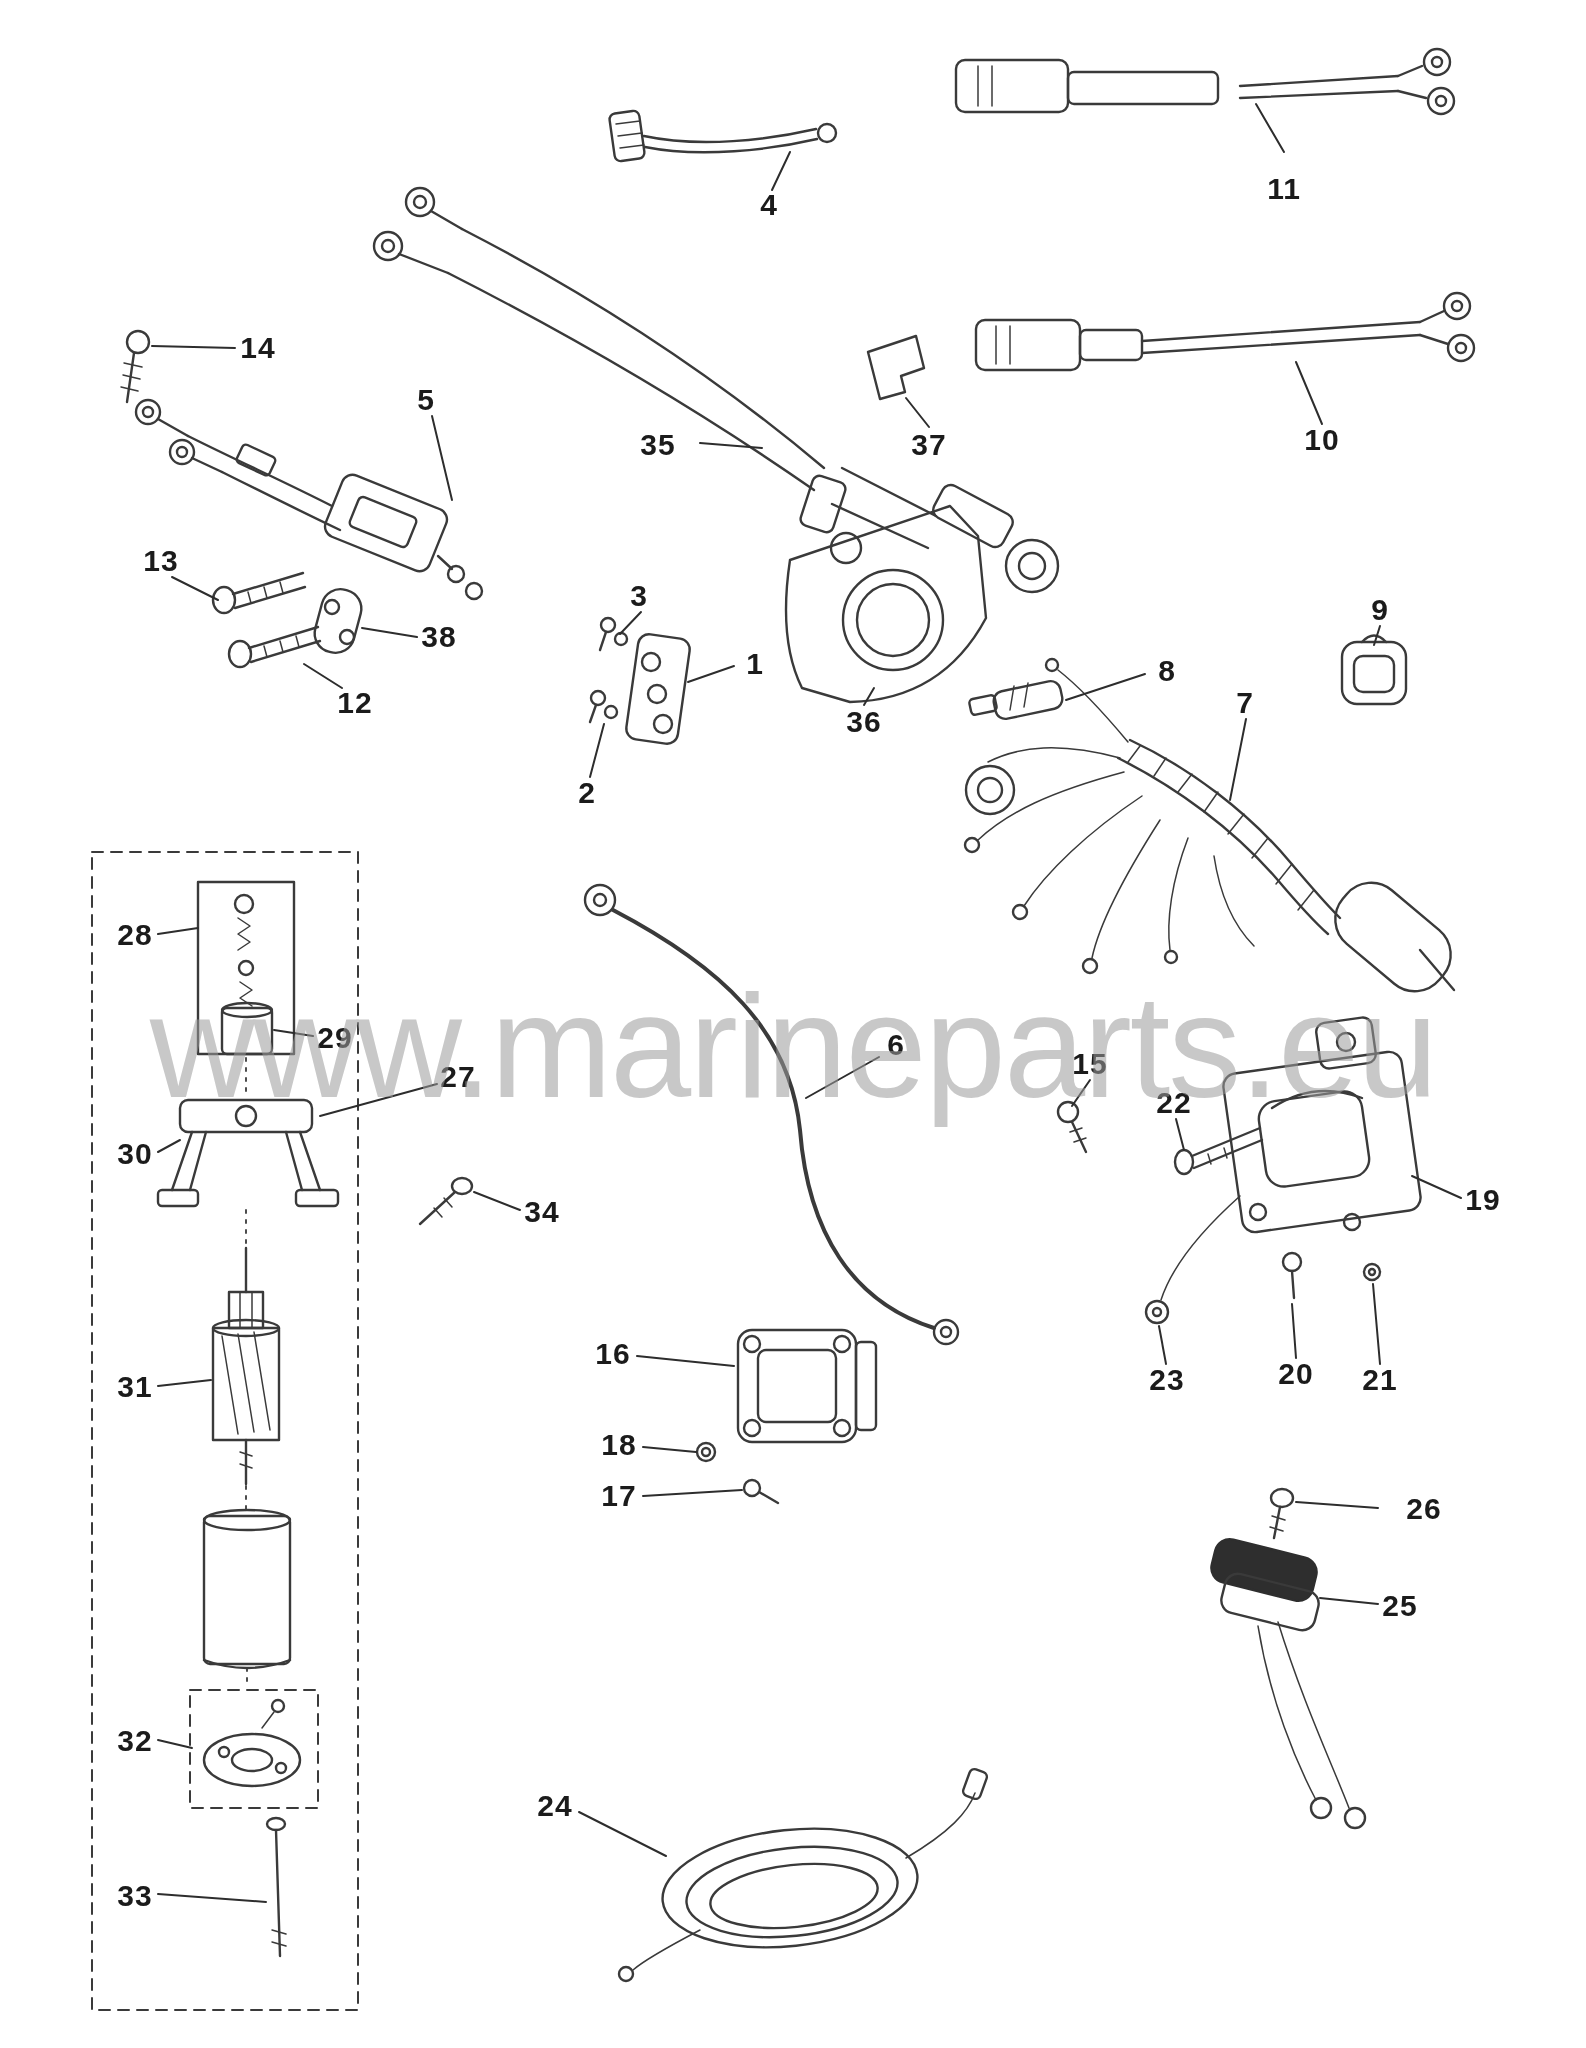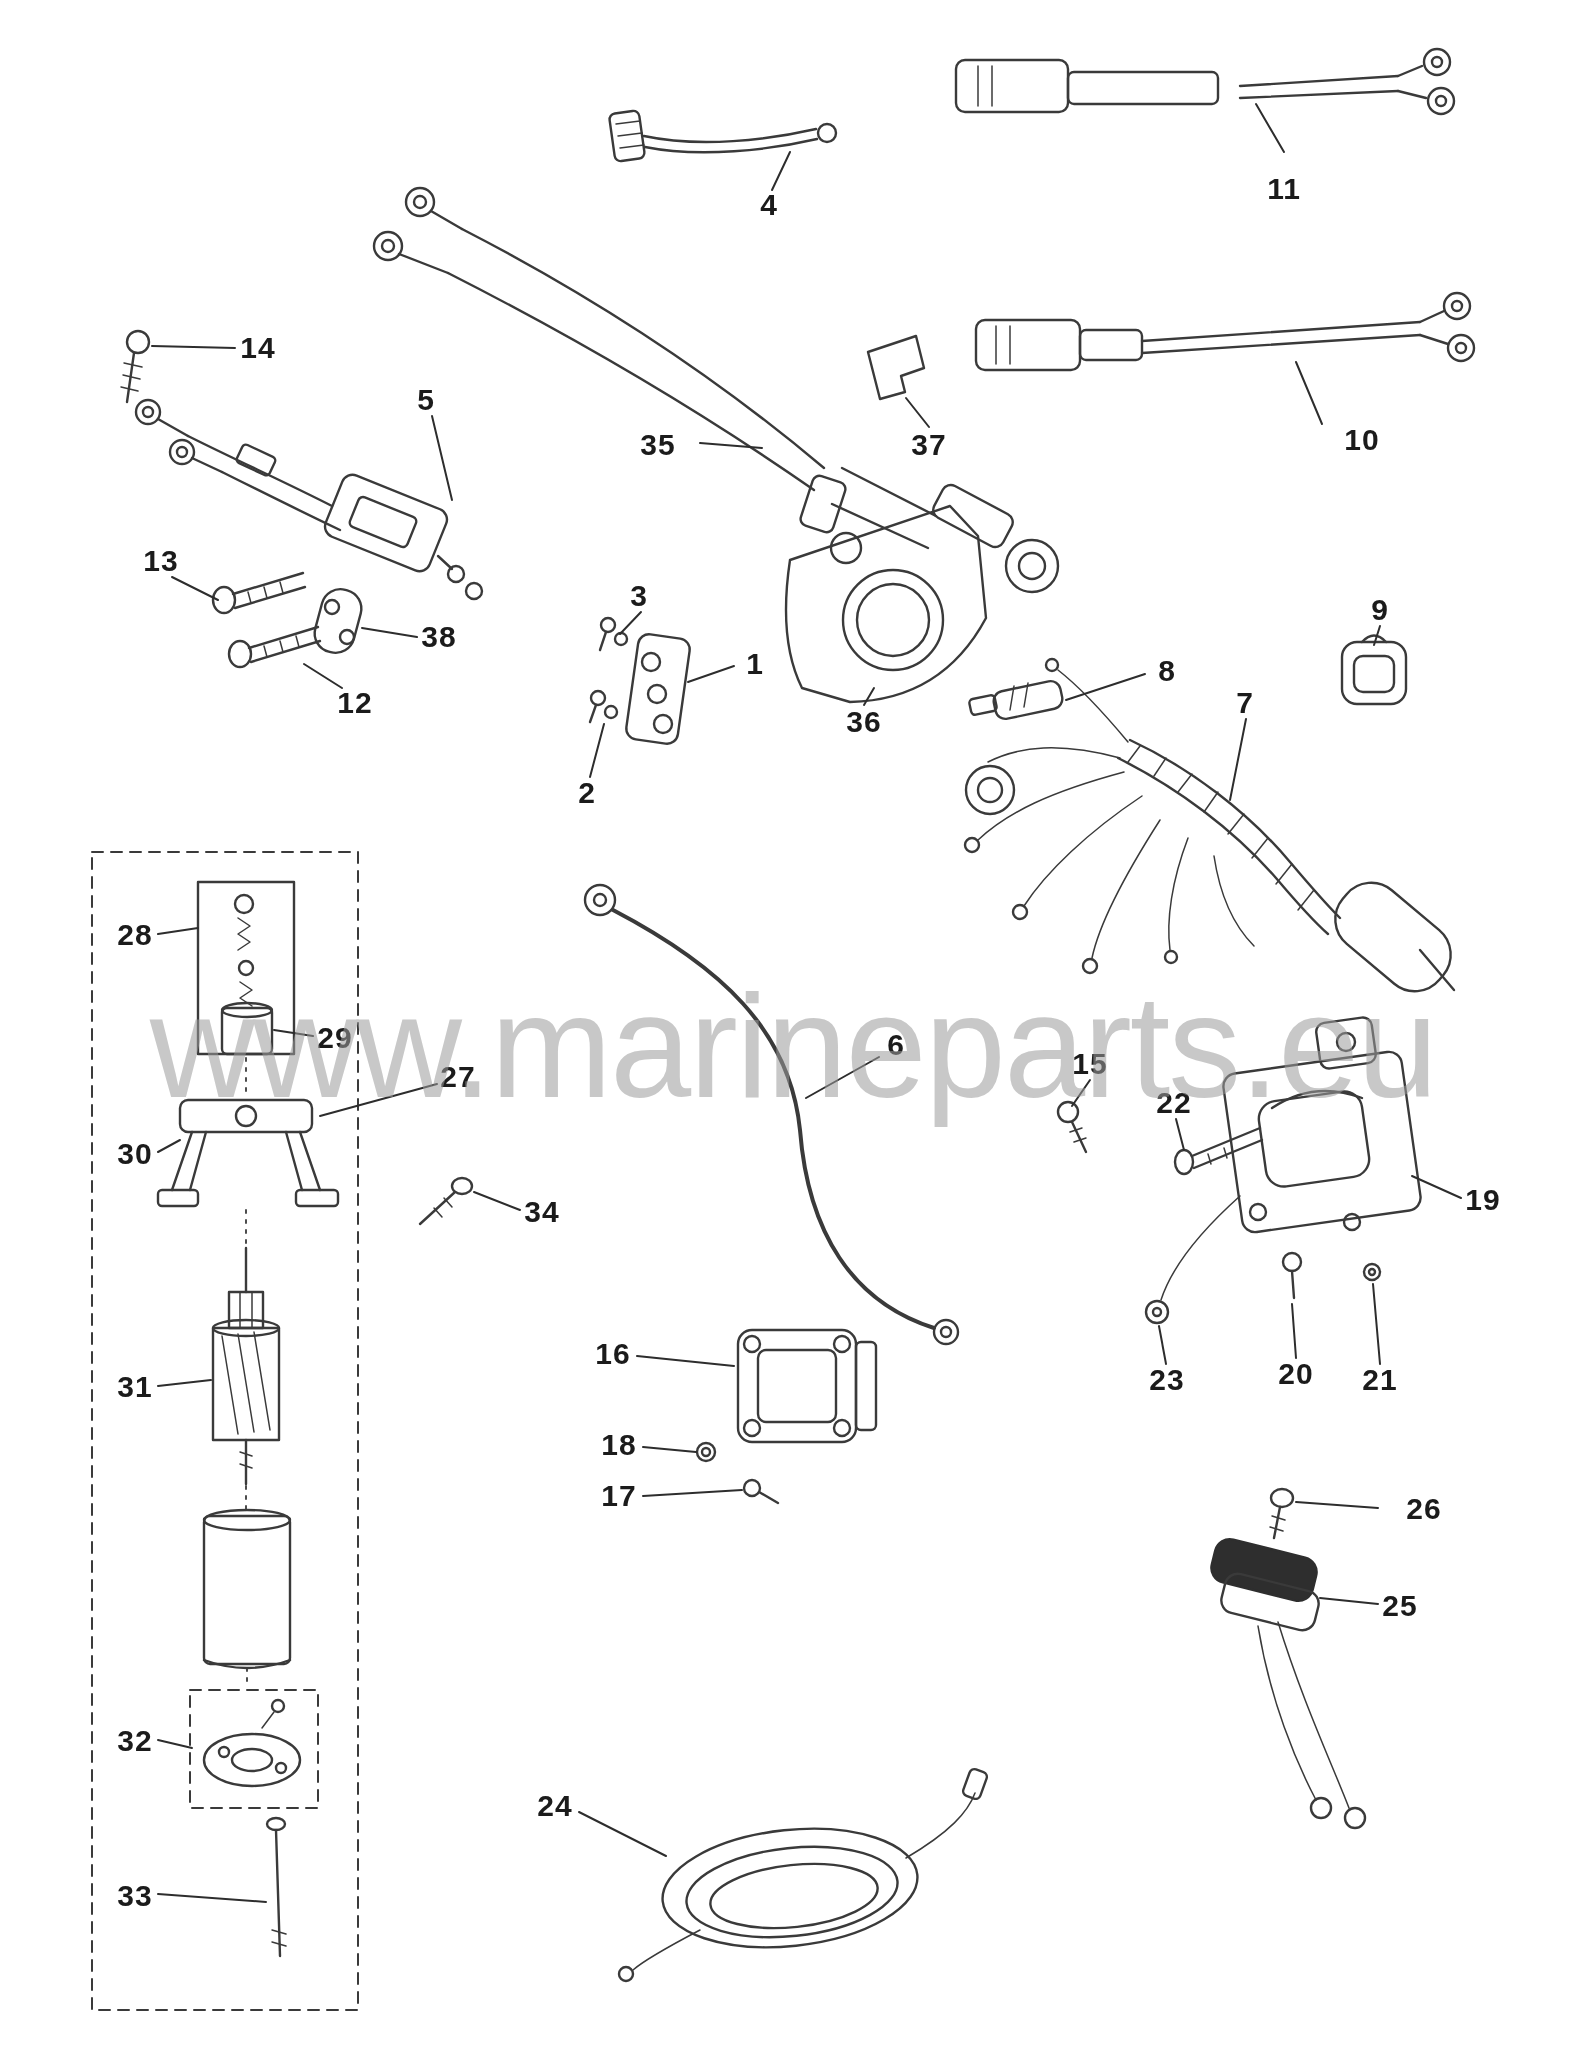--- a/index.html
+++ b/index.html
@@ -392,21 +392,21 @@
   <div class="label-layer">
       <span class="part-label" style="left: 755px; top: 664px;">1</span>
       <span class="part-label" style="left: 587px; top: 793px;">2</span>
       <span class="part-label" style="left: 639px; top: 596px;">3</span>
       <span class="part-label" style="left: 769px; top: 205px;">4</span>
       <span class="part-label" style="left: 426px; top: 400px;">5</span>
       <span class="part-label" style="left: 896px; top: 1045px;">6</span>
       <span class="part-label" style="left: 1245px; top: 703px;">7</span>
       <span class="part-label" style="left: 1167px; top: 671px;">8</span>
       <span class="part-label" style="left: 1380px; top: 610px;">9</span>
-      <span class="part-label" style="left: 1322px; top: 440px; margin-left: 40px;">10</span>
+      <span class="part-label" style="left: 1322px; top: 440px;">10</span>
       <span class="part-label" style="left: 1284px; top: 168px; margin-top: 21px;">11</span>
       <span class="part-label" style="left: 355px; top: 703px;">12</span>
       <span class="part-label" style="left: 161px; top: 561px;">13</span>
       <span class="part-label" style="left: 258px; top: 348px;">14</span>
       <span class="part-label" style="left: 1090px; top: 1064px; text-align: center;">15</span>
       <span class="part-label" style="left: 613px; top: 1354px;">16</span>
       <span class="part-label" style="left: 619px; top: 1496px;">17</span>
       <span class="part-label" style="left: 619px; top: 1445px;">18</span>
       <span class="part-label" style="left: 1483px; top: 1200px;">19</span>
       <span class="part-label" style="left: 1296px; top: 1374px;">20</span>

